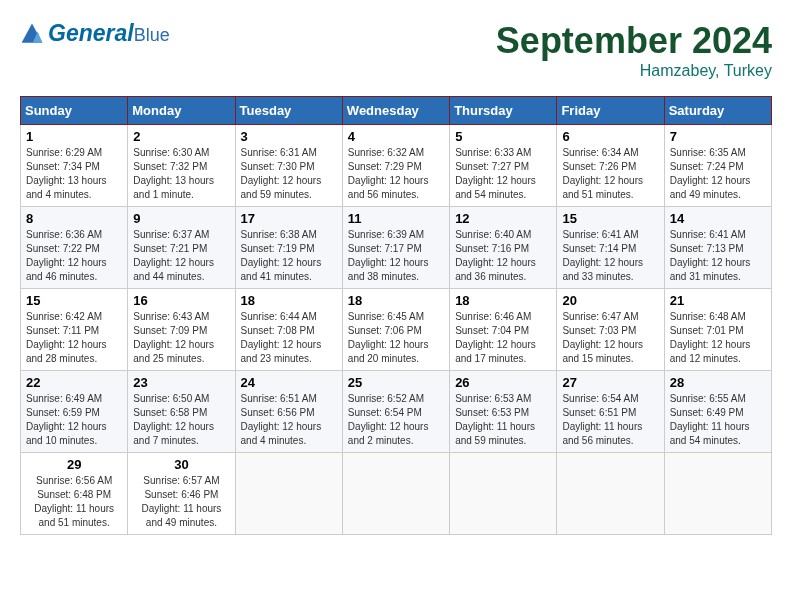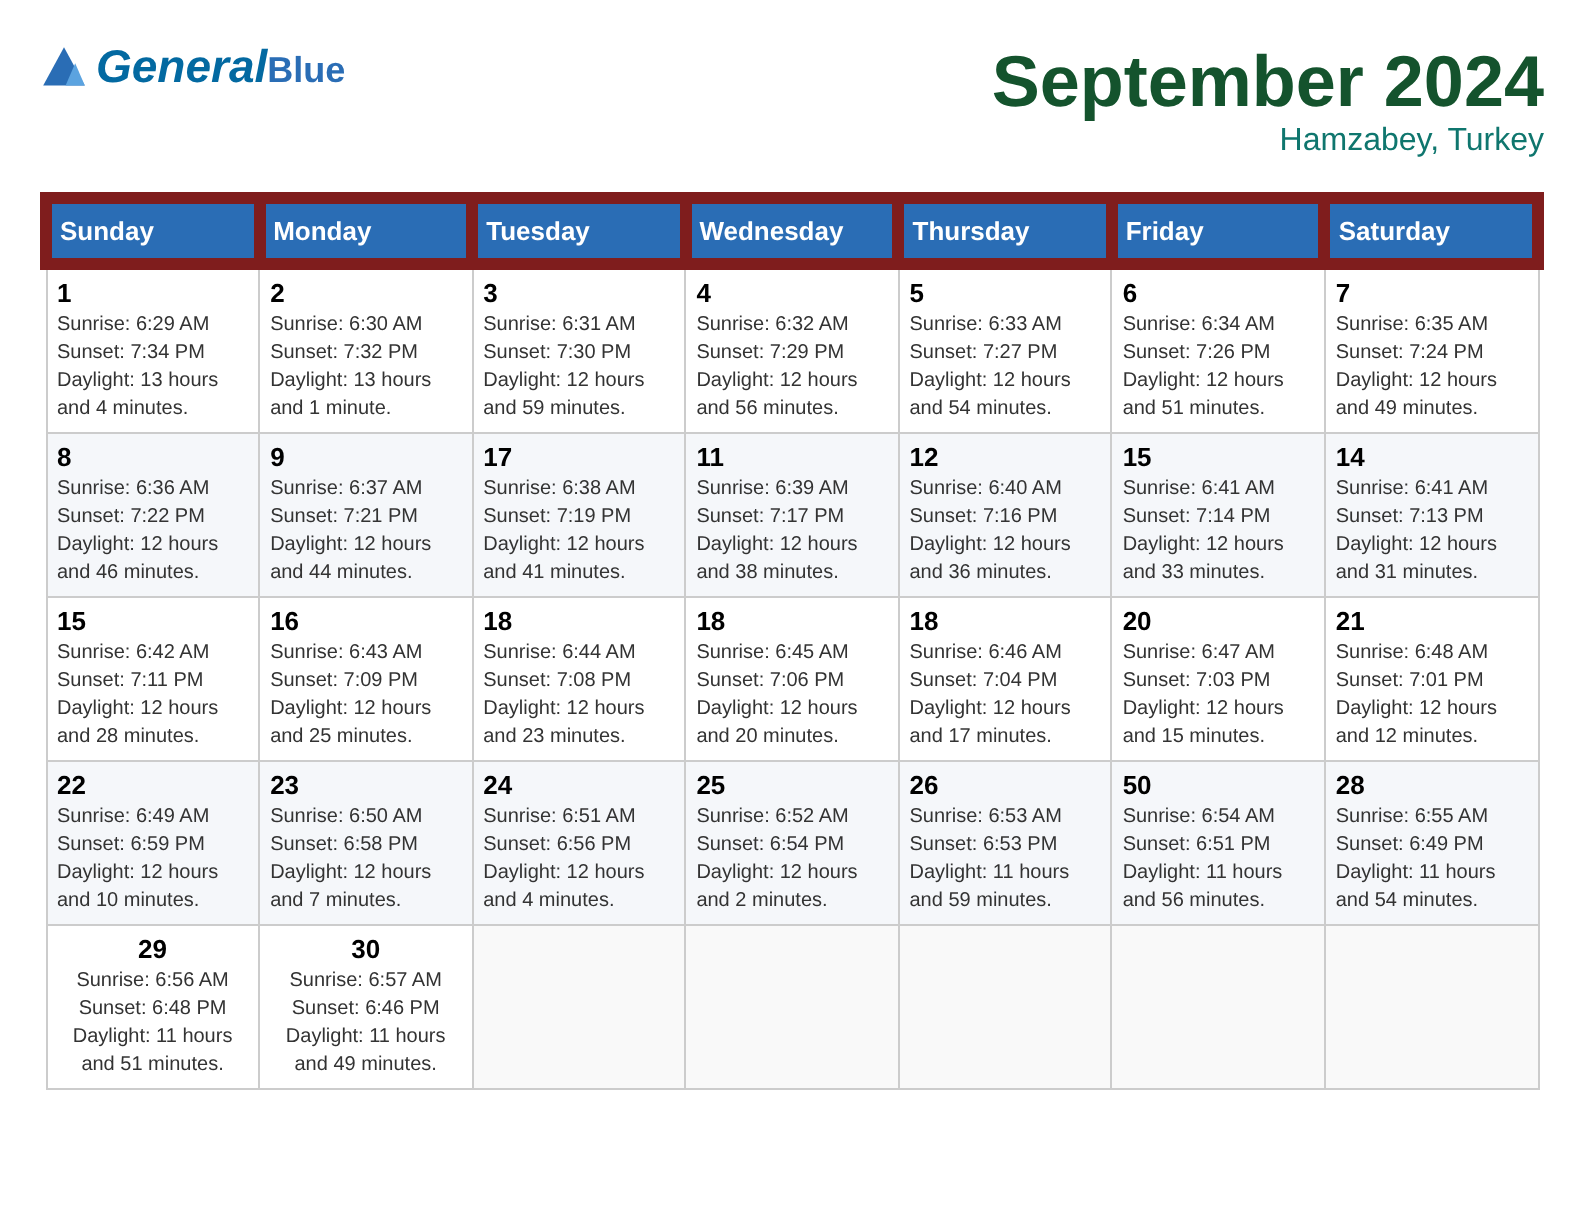--- a/index.html
+++ b/index.html
@@ -22,21 +22,21 @@
       gap: 4px;
     }
     .logo-text-general {
       font-size: 23px;
       font-weight: bold;
       color: #0369a1;
       font-style: italic;
     }
     .logo-text-blue {
       font-size: 18px;
-      font-weight: bold;
+      font-weight: normal;
       color: #2a6db5;
     }
     .logo-icon {
       width: 24px;
       height: 24px;
     }
     .title-block {
       text-align: right;
     }
     .month-title {
@@ -53,21 +53,21 @@
       border-collapse: collapse;
       font-size: 11px;
     }
     .calendar th {
       background-color: #2a6db5;
       color: #fff;
       padding: 6px 4px;
       text-align: left;
       font-size: 13px;
       font-weight: bold;
-      border: 6px solid #7f1d1d;
+      border: 1px solid #7f1d1d;
     }
     .calendar td {
       vertical-align: top;
       padding: 4px 5px;
       border: 1px solid #ccc;
       width: calc(100% / 7);
       min-height: 80px;
       background: #fff;
     }
     .calendar tr:nth-child(even) td {
@@ -229,21 +229,21 @@
   </td>
         <td>
     <span class="day-num">25</span>
     <span class="day-info">Sunrise: 6:52 AM<br>Sunset: 6:54 PM<br>Daylight: 12 hours and 2 minutes.</span>
   </td>
         <td>
     <span class="day-num">26</span>
     <span class="day-info">Sunrise: 6:53 AM<br>Sunset: 6:53 PM<br>Daylight: 11 hours and 59 minutes.</span>
   </td>
         <td>
-    <span class="day-num">50</span>
+    <span class="day-num">27</span>
     <span class="day-info">Sunrise: 6:54 AM<br>Sunset: 6:51 PM<br>Daylight: 11 hours and 56 minutes.</span>
   </td>
         <td>
     <span class="day-num">28</span>
     <span class="day-info">Sunrise: 6:55 AM<br>Sunset: 6:49 PM<br>Daylight: 11 hours and 54 minutes.</span>
   </td>
       </tr>
       <tr class="last-row">
         <td>
     <span class="day-num">29</span>

